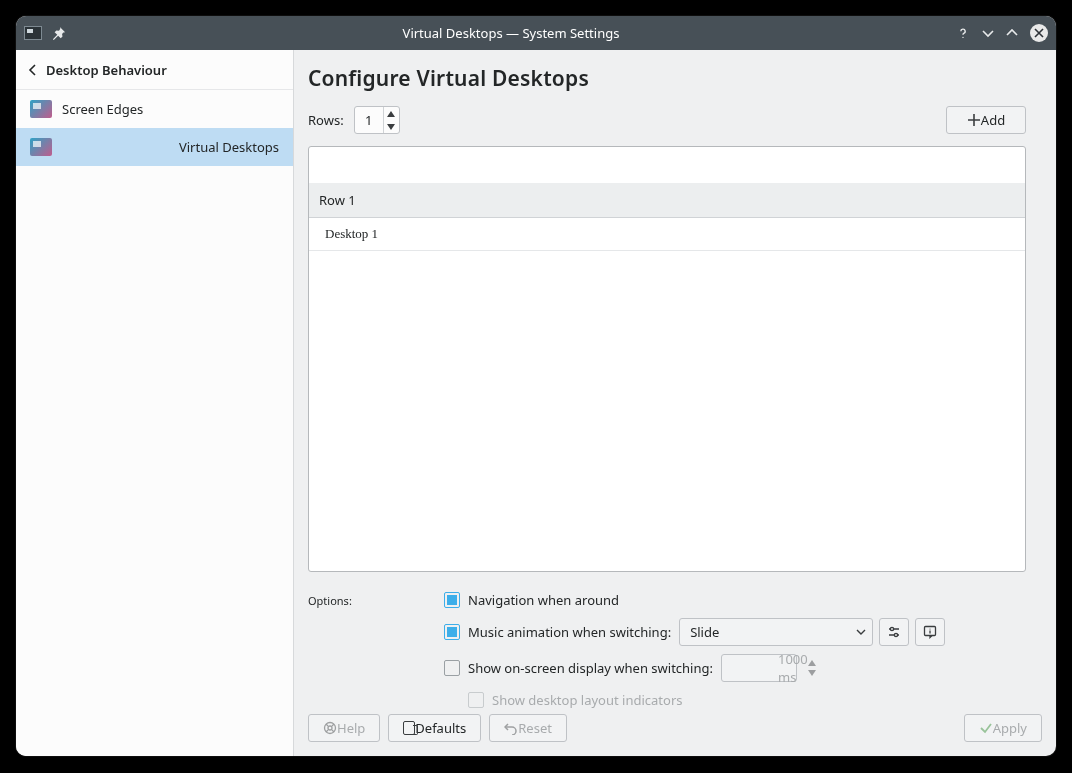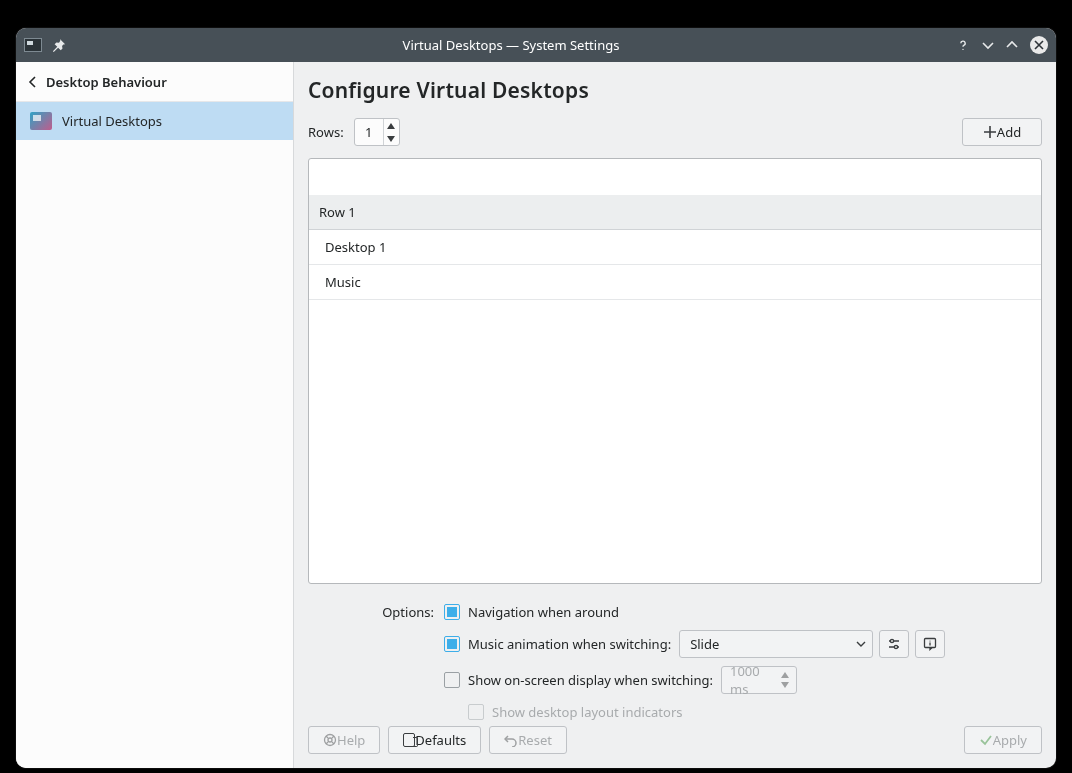--- a/index.html
+++ b/index.html
@@ -14,77 +14,77 @@
     --text:#232627;
     --muted:#8a8e92;
     --disabled:#a8abad;
     --accent:#3daee9;
     --btn:#f2f3f4;
     --btn-border:#bfc2c6;
   }
   *{box-sizing:border-box;}
   html,body{margin:0;padding:0;height:100%;background:var(--bg);font-family:"Noto Sans","Segoe UI",Arial,sans-serif;font-size:13px;color:var(--text);}
   .stage{width:1072px;height:773px;position:relative;background:var(--bg);}
-  .window{position:absolute;left:16px;top:28px;width:1040px;height:740px;background:var(--win);border-radius:10px;overflow:hidden;box-shadow:0 0 0 1px rgba(255,255,255,.05);}
+  .window{position:absolute;left:16px;top:16px;width:1040px;height:740px;background:var(--win);border-radius:10px;overflow:hidden;box-shadow:0 0 0 1px rgba(255,255,255,.05);}
   
   .titlebar{height:34px;background:var(--title);color:var(--title-fg);display:flex;align-items:center;padding:0 8px;gap:10px;}
   .tb-left{display:flex;align-items:center;gap:10px;}
   .tb-icon{width:18px;height:14px;background:#2b3338;border:1px solid #7e8a92;position:relative;}
   .tb-icon::after{content:"";position:absolute;left:2px;top:2px;width:6px;height:4px;background:#cfd8dd;}
   .pin{width:14px;height:14px;display:inline-block;color:#e7e9ea;}
   .title{flex:1;text-align:center;font-size:13px;}
   .tb-right{display:flex;align-items:center;gap:12px;}
   .tb-right svg{display:block;}
   .close-btn{width:18px;height:18px;border-radius:50%;background:#e9e9e9;display:flex;align-items:center;justify-content:center;}
   .close-btn svg{width:10px;height:10px;}
   
   .body{position:absolute;top:34px;bottom:0;left:0;right:0;display:flex;}
   .sidebar{width:278px;background:var(--sidebar);border-right:1px solid #d7d9db;}
   .crumb{height:40px;display:flex;align-items:center;padding:0 12px;border-bottom:1px solid #e6e7e9;gap:8px;font-weight:600;}
   .sb-item{height:38px;display:flex;align-items:center;gap:10px;padding:0 14px;cursor:default;}
-  .sb-item.sel{background:var(--side-sel);}
+  .sb-item.sel{background:var(--side-sel);justify-content:space-between;}
   .sb-ico{width:22px;height:18px;border-radius:2px;background:linear-gradient(135deg,#2ea3c6,#c05c8c);position:relative;flex:0 0 22px;}
   .sb-ico::after{content:"";position:absolute;left:3px;top:3px;width:8px;height:6px;background:rgba(255,255,255,.7);}
-  .main{flex:1;position:relative;padding:14px 14px 0 14px;}
+  .main{flex:1;position:relative;padding:14px 30px 0 14px;}
   h1{margin:0 0 14px 0;font-size:21px;font-weight:600;letter-spacing:.2px;}
   .row-controls{display:flex;align-items:center;gap:10px;}
   .row-controls .spacer{flex:1;}
   .label{font-size:13px;}
   
   .spin{display:flex;align-items:center;border:1px solid var(--btn-border);border-radius:3px;height:28px;background:#fcfcfc;width:46px;overflow:hidden;}
   .spin .val{flex:1;text-align:center;}
   .spin .arrows{width:16px;height:100%;display:flex;flex-direction:column;border-left:1px solid var(--border-soft);}
   .spin .arrows div{flex:1;display:flex;align-items:center;justify-content:center;}
   .spin svg{width:8px;height:6px;}
   
   .btn{height:28px;border:1px solid var(--btn-border);border-radius:3px;background:var(--btn);display:inline-flex;align-items:center;justify-content:center;padding:0 14px;font-size:13px;cursor:default;}
   .btn.icon-only{padding:0;width:30px;}
   .btn.dis{color:var(--disabled);}
   .btn svg{width:14px;height:14px;}
   .btn.dis svg{opacity:.45;}
   .add-btn{width:80px;}
   
   .listbox{margin-top:12px;border:1px solid var(--border);border-radius:3px;height:426px;background:#fff;overflow:hidden;}
   .list-header{background:#eceeef;border-bottom:1px solid var(--border-soft);padding:8px 10px;font-size:13px;margin-top:36px;}
-  .list-item{padding:8px 16px;border-bottom:1px solid #e5e7e9;background:#fff;}
+  .list-item{padding:8px 16px;border-bottom:1px solid #e5e7e9;background:#fff;font-family:Liberation Serif, serif;}
   
   .options{margin-top:12px;}
   .form-row{display:flex;align-items:center;min-height:32px;}
-  .form-label{width:136px;text-align:right;padding-right:10px;font-size:13px;}
+  .form-label{width:136px;padding-right:10px;font-size:11px;}
   .cb{width:16px;height:16px;border:1px solid #9aa0a4;border-radius:2px;margin-right:8px;display:inline-flex;align-items:center;justify-content:center;flex:0 0 16px;}
   .cb.on{border-color:var(--accent);}
   .cb.on .fill{width:10px;height:10px;background:var(--accent);}
   .cb.dis{opacity:.45;}
   .cb-label{font-size:13px;}
   .cb-label.dis{color:var(--disabled);}
   .select{height:28px;width:194px;border:1px solid var(--btn-border);border-radius:3px;background:var(--btn);display:inline-flex;align-items:center;padding:0 6px 0 10px;gap:0;margin-left:8px;}
   .select .sv{flex:1;}
   .select svg{width:10px;height:10px;}
   .small-spin{height:28px;width:76px;border:1px solid var(--btn-border);border-radius:3px;background:var(--btn);display:inline-flex;align-items:center;padding:0 4px 0 8px;margin-left:8px;color:var(--disabled);}
-  .small-spin .ssv{flex:1;}
+  .small-spin .ssv{flex:1;margin-left:48px;}
   .small-spin .ar{width:14px;display:flex;flex-direction:column;}
   .small-spin .ar div{height:10px;display:flex;align-items:center;justify-content:center;}
   .small-spin svg{width:8px;height:6px;opacity:.45;}
   
   .bottom{position:absolute;left:14px;right:14px;bottom:14px;display:flex;gap:8px;}
   .bottom .grow{flex:1;}
   .defaults-ico{width:12px;height:14px;border:1.5px solid #3a3d3f;border-radius:2px;position:relative;display:inline-block;}
   .defaults-ico::after{content:"";position:absolute;right:-4px;top:3px;width:4px;height:8px;border:1.5px solid #3a3d3f;border-left:none;border-radius:0 2px 2px 0;}
 </style>
 </head>
@@ -129,20 +129,24 @@
     </div>
 
     <div class="body">
 
       <div class="sidebar">
         <div class="crumb">
           <svg width="10" height="14" viewBox="0 0 10 14" fill="none" stroke="#232627" stroke-width="1.6">
               <path d="M7 2L2 7l5 5"></path>
             </svg>
           <span>Desktop Behaviour</span>
+        </div>
+        <div class="sb-item">
+          <span class="sb-ico"></span>
+          <span>Screen Edges</span>
         </div>
         <div class="sb-item sel">
           <span class="sb-ico"></span>
           <span>Virtual Desktops</span>
         </div>
       </div>
 
       <div class="main">
         <h1>Configure Virtual Desktops</h1>
 
@@ -168,21 +172,20 @@
             <svg viewBox="0 0 14 14" stroke="#3a3d3f" stroke-width="1.6">
                 <path d="M7 1v12M1 7h12"></path>
               </svg>
             <span>Add</span>
           </div>
         </div>
 
         <div class="listbox">
           <div class="list-header">Row 1</div>
           <div class="list-item"><span>Desktop 1</span></div>
-          <div class="list-item"><span>Music</span></div>
         </div>
 
         <div class="options">
           <div class="form-row">
             <div class="form-label">Options:</div>
             <span class="cb on">
                 <span class="fill"></span>
               </span>
             <span class="cb-label">Navigation when around</span>
           </div>

